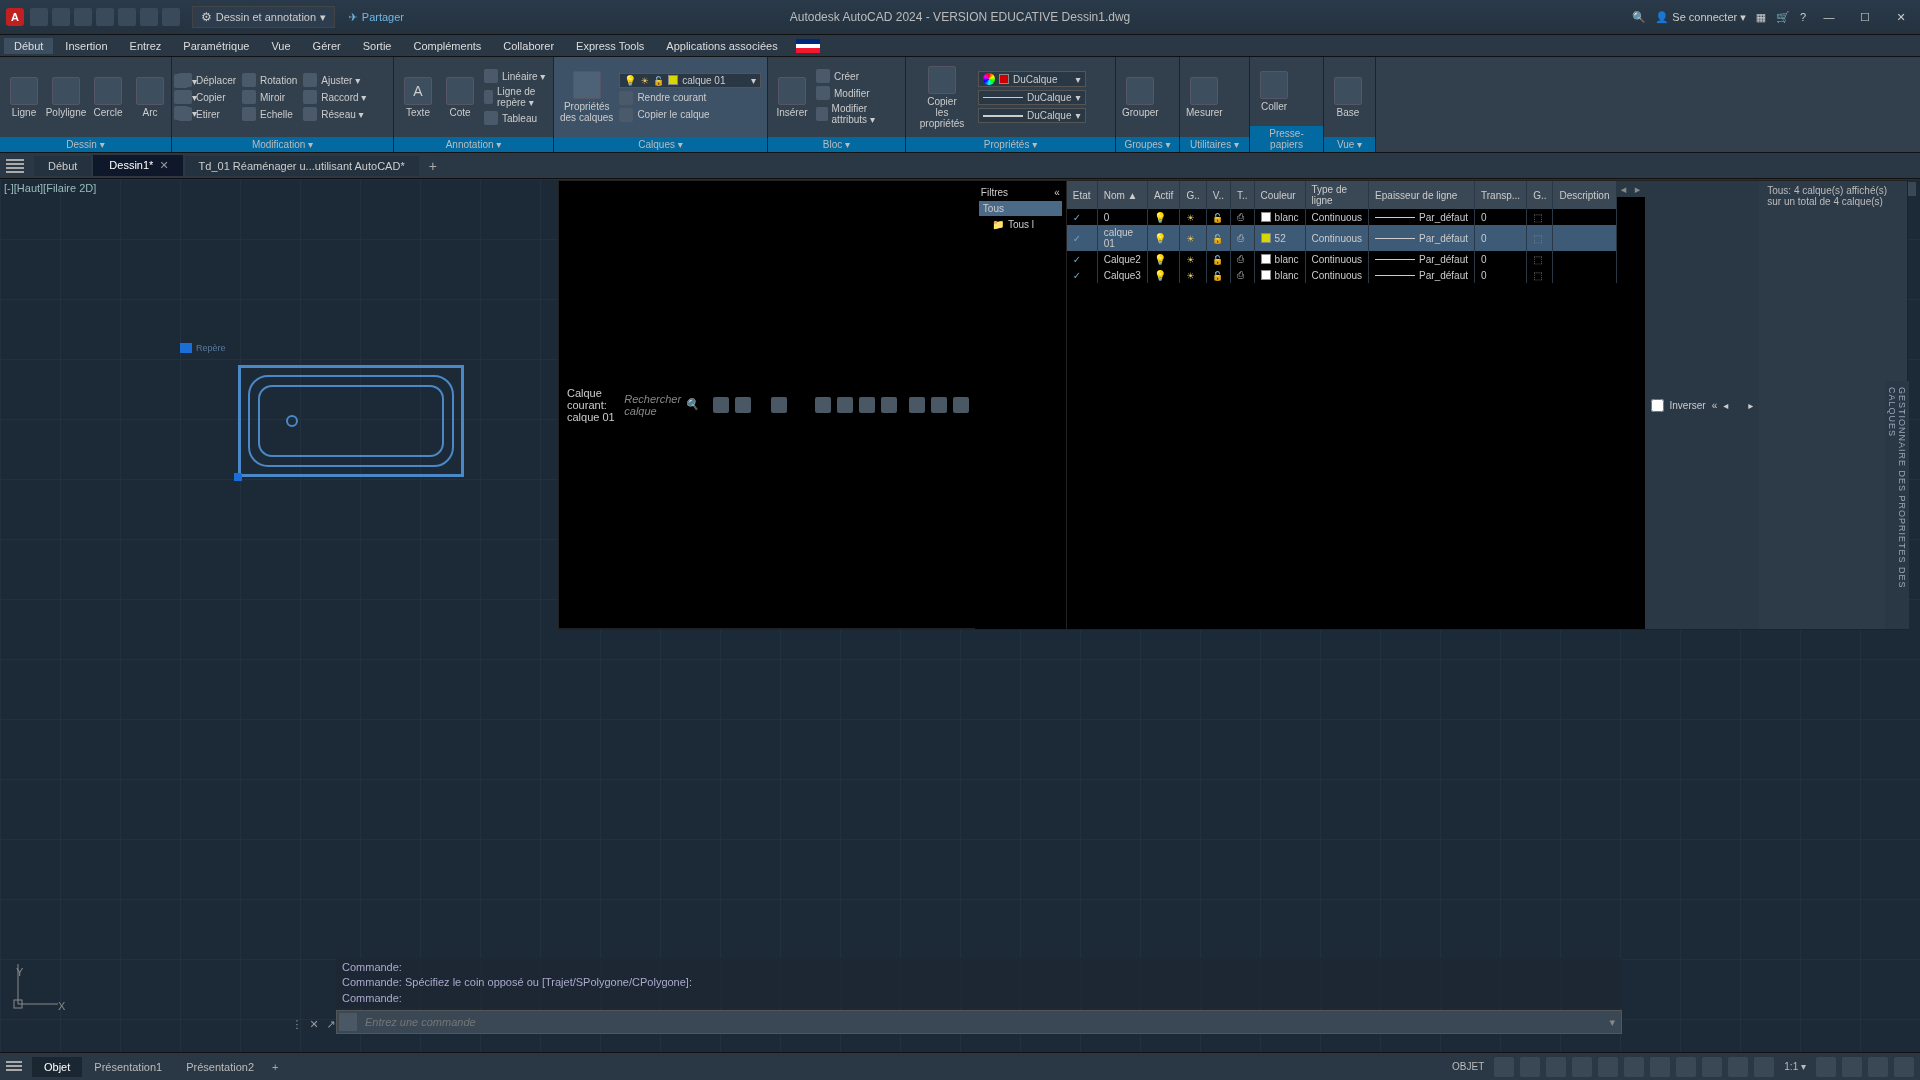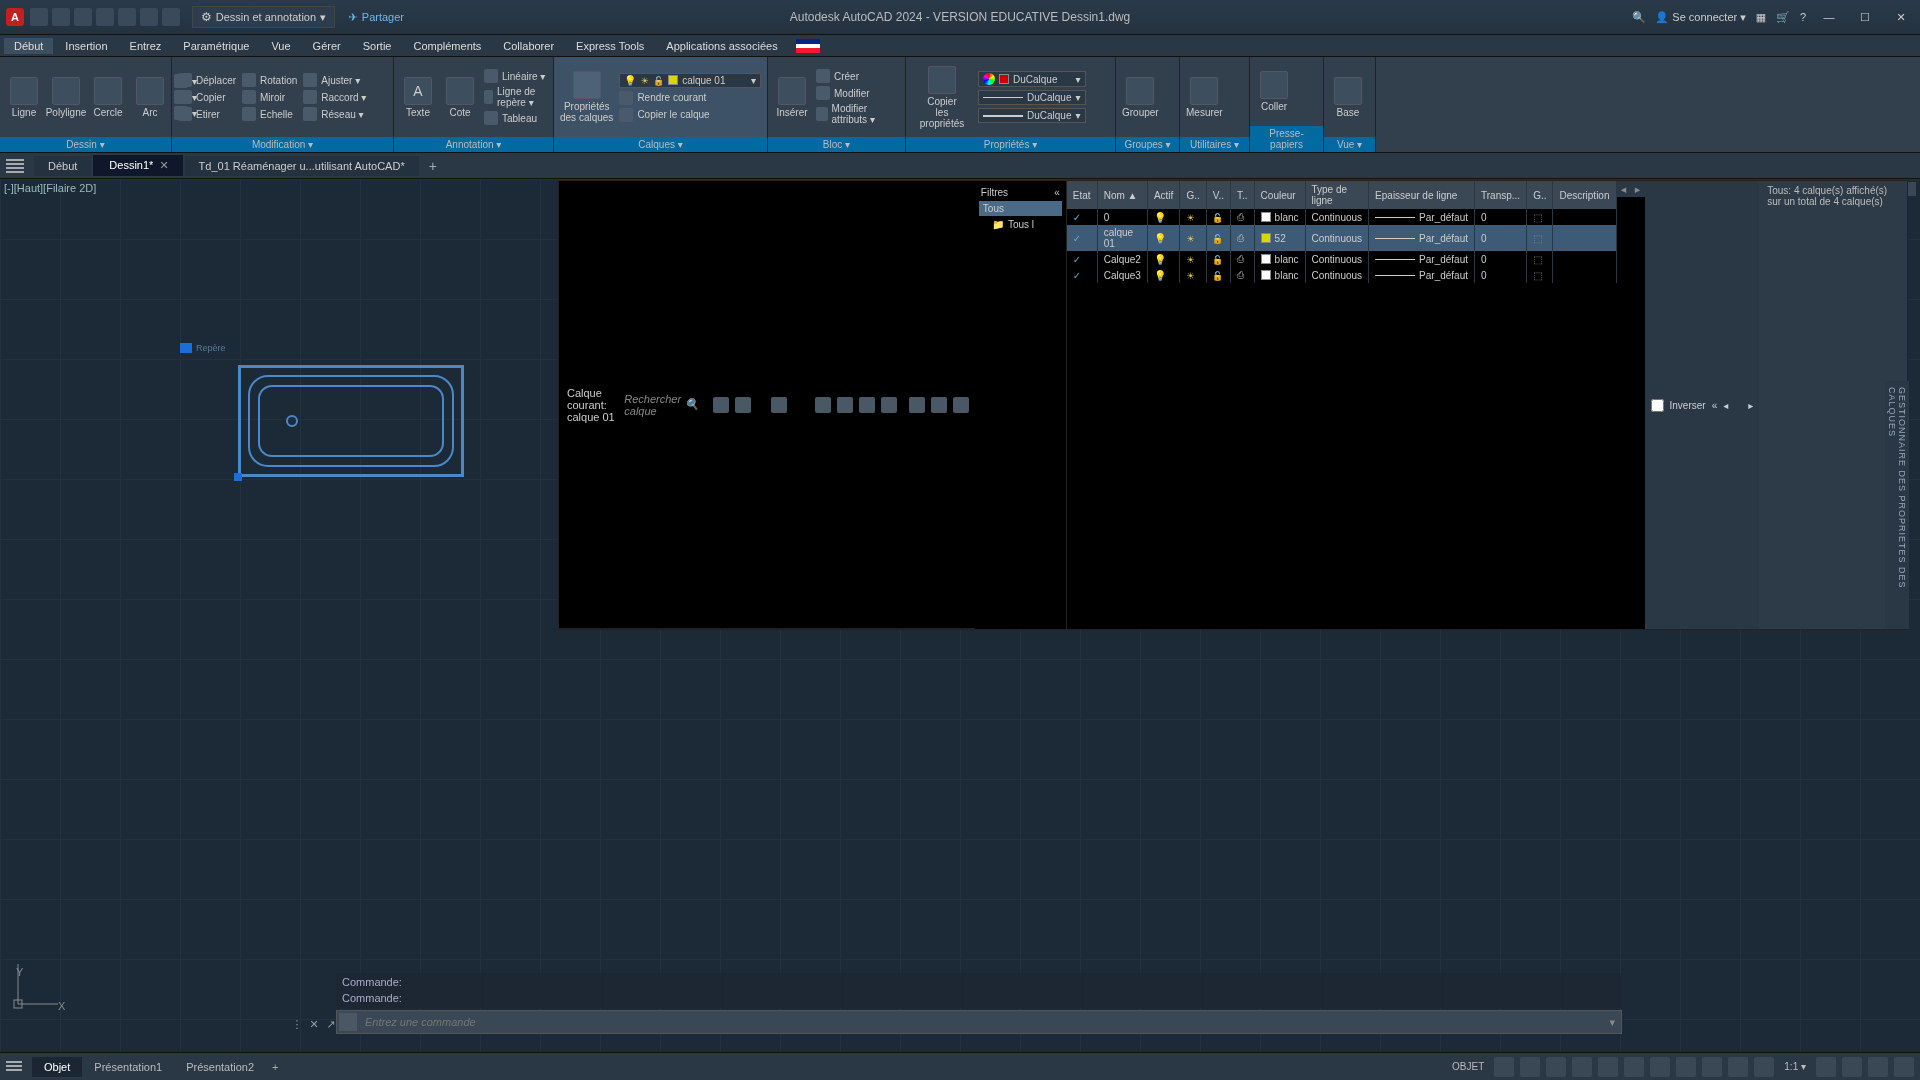--- a/index.html
+++ b/index.html
@@ -619,20 +619,21 @@
 </div>
 
 <div class="cmdwin">
   <div class="left-ctrl">
     <span>⋮</span>
     <span>✕</span>
     <span>↗</span>
   </div>
   <div class="cmdhist">
     <div>Commande:</div>
+    <div>Commande: Spécifiez le coin opposé ou [Trajet/SPolygone/CPolygone]:</div>
     <div>Commande:</div>
   </div>
   <div class="cmdline">
     <div class="cicn"></div>
     <input placeholder="Entrez une commande" style="">
     <div class="carrow">▾</div>
   </div>
 </div>
 
 <div class="bottombar">

